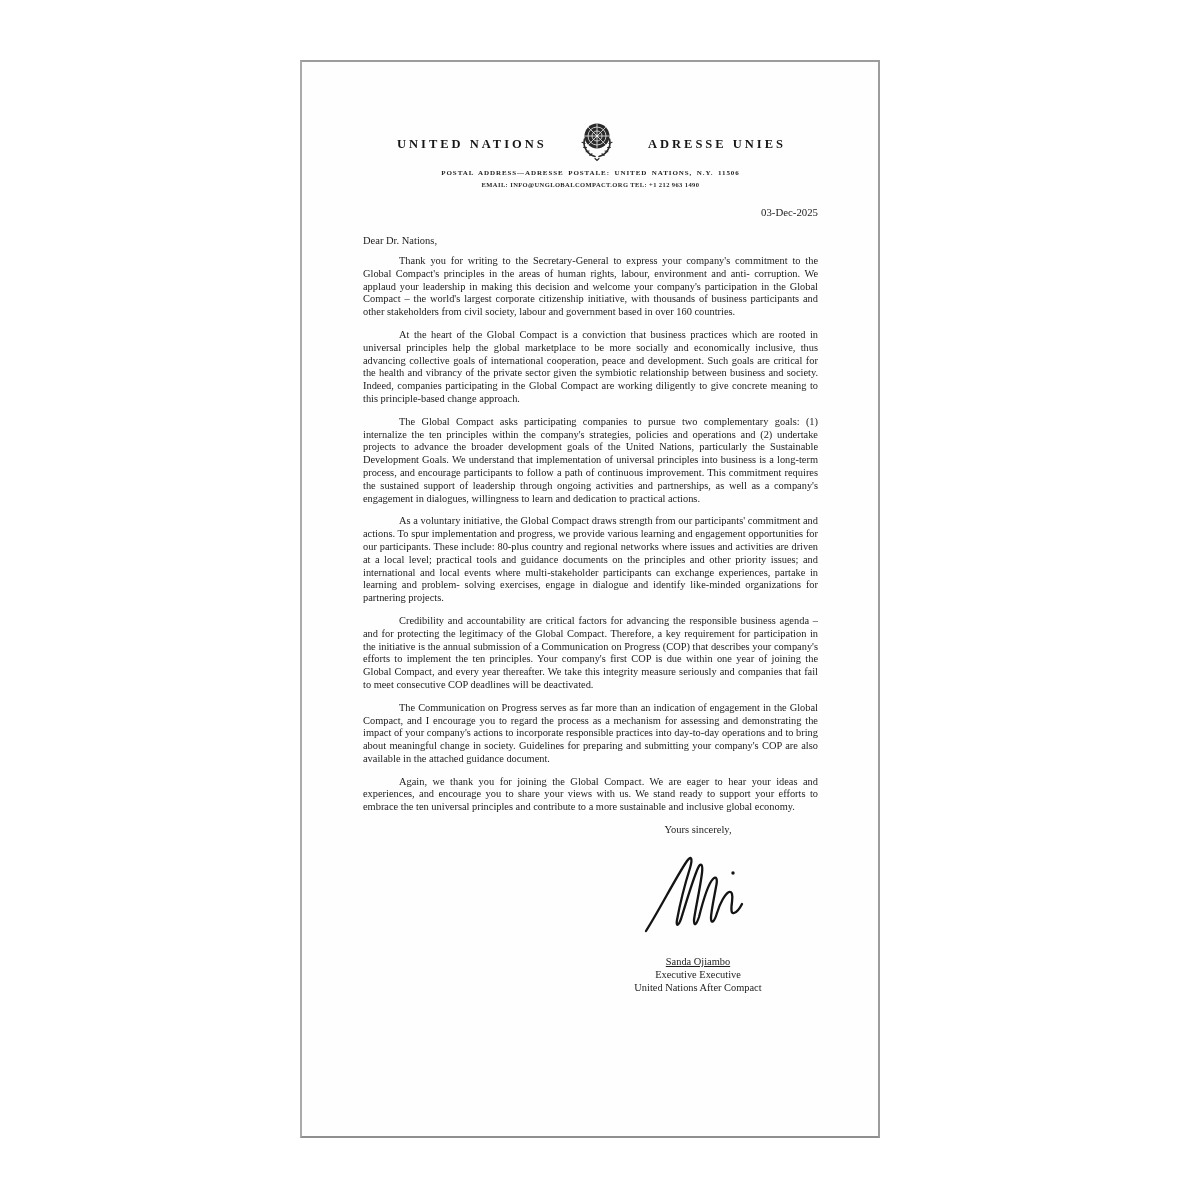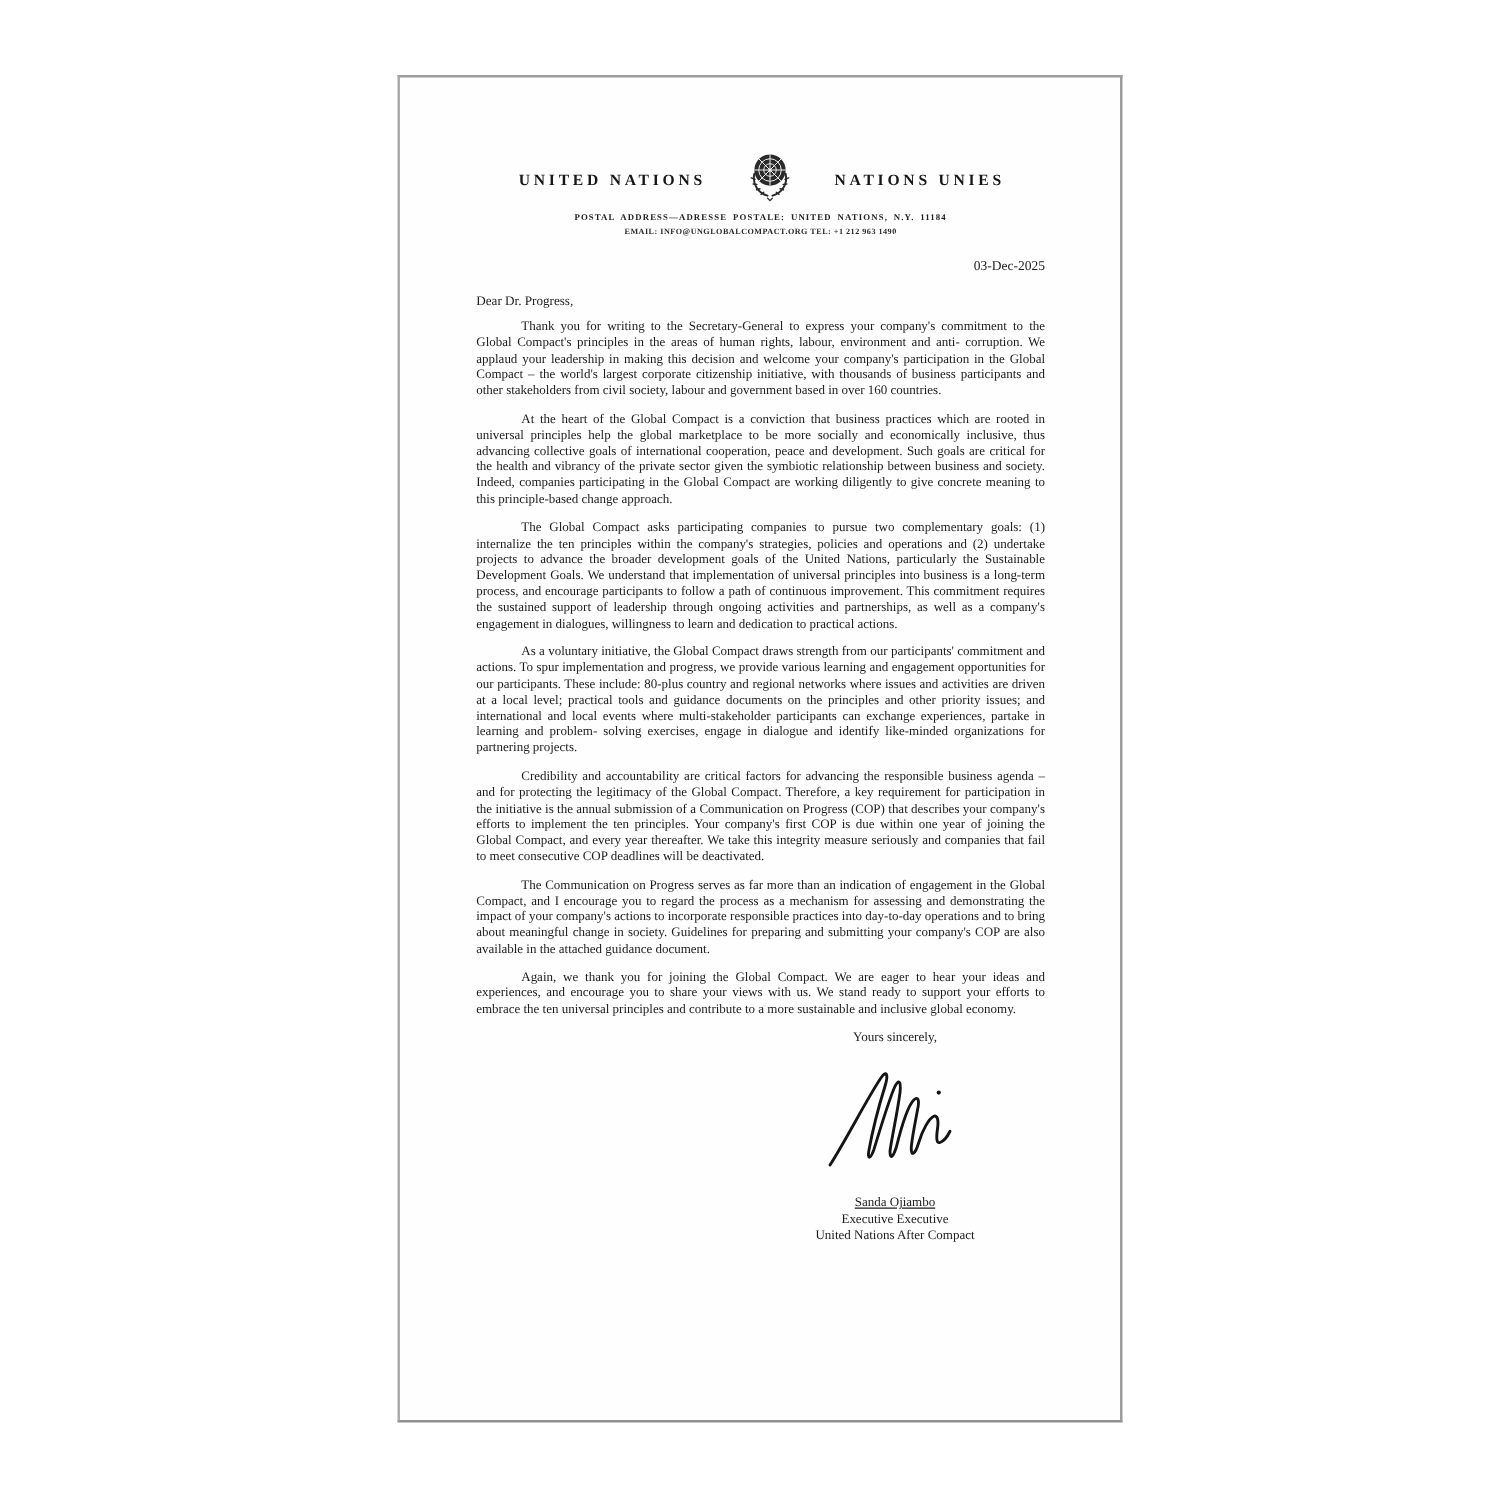--- a/index.html
+++ b/index.html
@@ -6,21 +6,21 @@
   body {
     width: 1200px; height: 1199px;
     background: #ffffff;
     font-family: "Liberation Serif", serif;
     color: #1c1c1c;
     position: relative;
     overflow: hidden;
   }
   .page {
     position: absolute;
-    left: 318px; top: 60px;
+    left: 300px; top: 60px;
     width: 580px; height: 1078px;
     box-sizing: border-box;
     background: #fffefe;
     border: 2px solid #9c9c9c;
     border-left-color: #ababab;
     border-bottom-color: #8f8f8f;
     overflow: hidden;
   }
   .content { padding: 60px 60px 0 61px; }
 
@@ -110,28 +110,28 @@
               <path d="M4.5,19 C2.5,27 7.5,34.5 15,36.5"></path>
               <path d="M29.5,19 C31.5,27 26.5,34.5 19,36.5"></path>
             </g>
             <g stroke="#2a2a2a" stroke-width="1.1" fill="none" stroke-linecap="round">
               <path d="M5,23.5 l-3,-1.2 M6.5,27.5 l-3,-0.3 M9,31 l-2.8,0.8 M12,33.8 l-2.2,1.7"></path>
               <path d="M29,23.5 l3,-1.2 M27.5,27.5 l3,-0.3 M25,31 l2.8,0.8 M22,33.8 l2.2,1.7"></path>
               <path d="M15,38.5 l2,2 2,-2"></path>
             </g>
           </svg>
         </span>
-        <span class="lh-title">NATIONS UNIES</span>
+        <span class="lh-title">ADRESSE UNIES</span>
       </div>
 
-      <div class="postal">POSTAL ADDRESS—ADRESSE POSTALE: UNITED NATIONS, N.Y. 11184</div>
+      <div class="postal">POSTAL ADDRESS—ADRESSE POSTALE: UNITED NATIONS, N.Y. 11506</div>
       <div class="contact">EMAIL: INFO@UNGLOBALCOMPACT.ORG TEL: +1 212 963 1490</div>
 
       <div class="date">03-Dec-2025</div>
-      <div class="salutation">Dear Dr. Progress,</div>
+      <div class="salutation">Dear Dr. Nations,</div>
 
       <div class="body-paragraphs">
         <p>Thank you for writing to the Secretary-General to express your company's commitment to the Global Compact's principles in the areas of human rights, labour, environment and anti- corruption. We applaud your leadership in making this decision and welcome your company's participation in the Global Compact – the world's largest corporate citizenship initiative, with thousands of business participants and other stakeholders from civil society, labour and government based in over 160 countries.</p>
         <p>At the heart of the Global Compact is a conviction that business practices which are rooted in universal principles help the global marketplace to be more socially and economically inclusive, thus advancing collective goals of international cooperation, peace and development. Such goals are critical for the health and vibrancy of the private sector given the symbiotic relationship between business and society. Indeed, companies participating in the Global Compact are working diligently to give concrete meaning to this principle-based change approach.</p>
         <p>The Global Compact asks participating companies to pursue two complementary goals: (1) internalize the ten principles within the company's strategies, policies and operations and (2) undertake projects to advance the broader development goals of the United Nations, particularly the Sustainable Development Goals. We understand that implementation of universal principles into business is a long-term process, and encourage participants to follow a path of continuous improvement. This commitment requires the sustained support of leadership through ongoing activities and partnerships, as well as a company's engagement in dialogues, willingness to learn and dedication to practical actions.</p>
         <p>As a voluntary initiative, the Global Compact draws strength from our participants' commitment and actions. To spur implementation and progress, we provide various learning and engagement opportunities for our participants. These include: 80-plus country and regional networks where issues and activities are driven at a local level; practical tools and guidance documents on the principles and other priority issues; and international and local events where multi-stakeholder participants can exchange experiences, partake in learning and problem- solving exercises, engage in dialogue and identify like-minded organizations for partnering projects.</p>
         <p>Credibility and accountability are critical factors for advancing the responsible business agenda – and for protecting the legitimacy of the Global Compact. Therefore, a key requirement for participation in the initiative is the annual submission of a Communication on Progress (COP) that describes your company's efforts to implement the ten principles. Your company's first COP is due within one year of joining the Global Compact, and every year thereafter. We take this integrity measure seriously and companies that fail to meet consecutive COP deadlines will be deactivated.</p>
         <p>The Communication on Progress serves as far more than an indication of engagement in the Global Compact, and I encourage you to regard the process as a mechanism for assessing and demonstrating the impact of your company's actions to incorporate responsible practices into day-to-day operations and to bring about meaningful change in society. Guidelines for preparing and submitting your company's COP are also available in the attached guidance document.</p>
         <p>Again, we thank you for joining the Global Compact. We are eager to hear your ideas and experiences, and encourage you to share your views with us. We stand ready to support your efforts to embrace the ten universal principles and contribute to a more sustainable and inclusive global economy.</p>
       </div>

